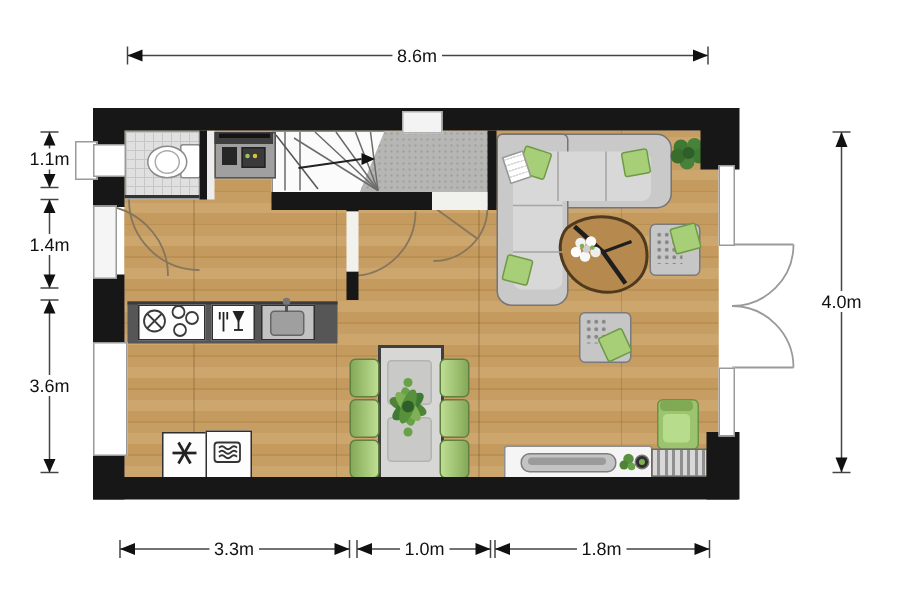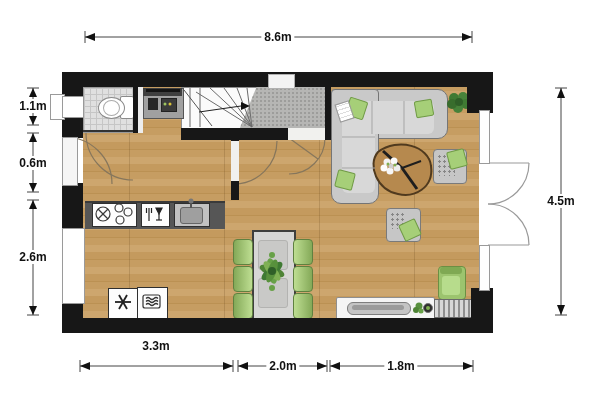--- a/index.html
+++ b/index.html
@@ -1,16 +1,16 @@
 <!DOCTYPE html>
 <html><head>
 <meta charset="utf-8">
 <style>
   html,body{margin:0;padding:0;background:#fff;font-family:"Liberation Sans", sans-serif;}
-  .plan{position:relative;width:600px;height:400px;background:#fff;overflow:hidden;font-weight:bold;}
+  .plan{position:relative;width:600px;height:400px;background:#fff;overflow:hidden;}
   .abs{position:absolute;}
   .wall{position:absolute;background:#171717;z-index:4;}
   .floor-wood{position:absolute;z-index:1;background-color:#c79e63;background-image:
      repeating-linear-gradient(90deg, transparent 0 46px, rgba(90,60,20,0.20) 46px 47px, transparent 47px 95px),
      repeating-linear-gradient(0deg, #cda66e 0 7px, #c69d62 7px 14px, #bb9153 14px 15px, #c49a5e 15px 22px);}
   .floor-tile{position:absolute;z-index:2;background-color:#e0e0e0;background-image:
      linear-gradient(#c6c6c6 1px, transparent 1px),
      linear-gradient(90deg,#c6c6c6 1px, transparent 1px);background-size:6px 6px;border:1px solid #9a9a9a;}
   .floor-entry{position:absolute;z-index:2;background-color:#b6b6b4;background-image:
      radial-gradient(#9d9d9b 0.8px, transparent 1px);background-size:4px 4px;
@@ -288,21 +288,21 @@
       <polygon points="80,366 90,362 90,370"></polygon>
         <polygon points="233,366 223,362 223,370"></polygon>
       <polygon points="238,366 248,362 248,370"></polygon>
         <polygon points="327,366 317,362 317,370"></polygon>
       <polygon points="330,366 340,362 340,370"></polygon>
         <polygon points="473,366 463,362 463,370"></polygon>
     </g>
   </svg>
 
   <div class="dim-label" style="left:278px;top:37px">8.6m</div>
-  <div class="dim-label" style="left:561px;top:201px">4.5m</div>
+  <div class="dim-label" style="left:561px;top:201px">4.0m</div>
   <div class="dim-label" style="left:33px;top:106px">1.1m</div>
-  <div class="dim-label" style="left:33px;top:163px">0.6m</div>
-  <div class="dim-label" style="left:33px;top:257px">2.6m</div>
-  <div class="dim-label" style="left:156px;top:346px">3.3m</div>
-  <div class="dim-label" style="left:283px;top:366px">2.0m</div>
+  <div class="dim-label" style="left:33px;top:163px">1.4m</div>
+  <div class="dim-label" style="left:33px;top:257px">3.6m</div>
+  <div class="dim-label" style="left:156px;top:366px">3.3m</div>
+  <div class="dim-label" style="left:283px;top:366px">1.0m</div>
   <div class="dim-label" style="left:401px;top:366px">1.8m</div>
 
 </div>
 
 </body></html>

